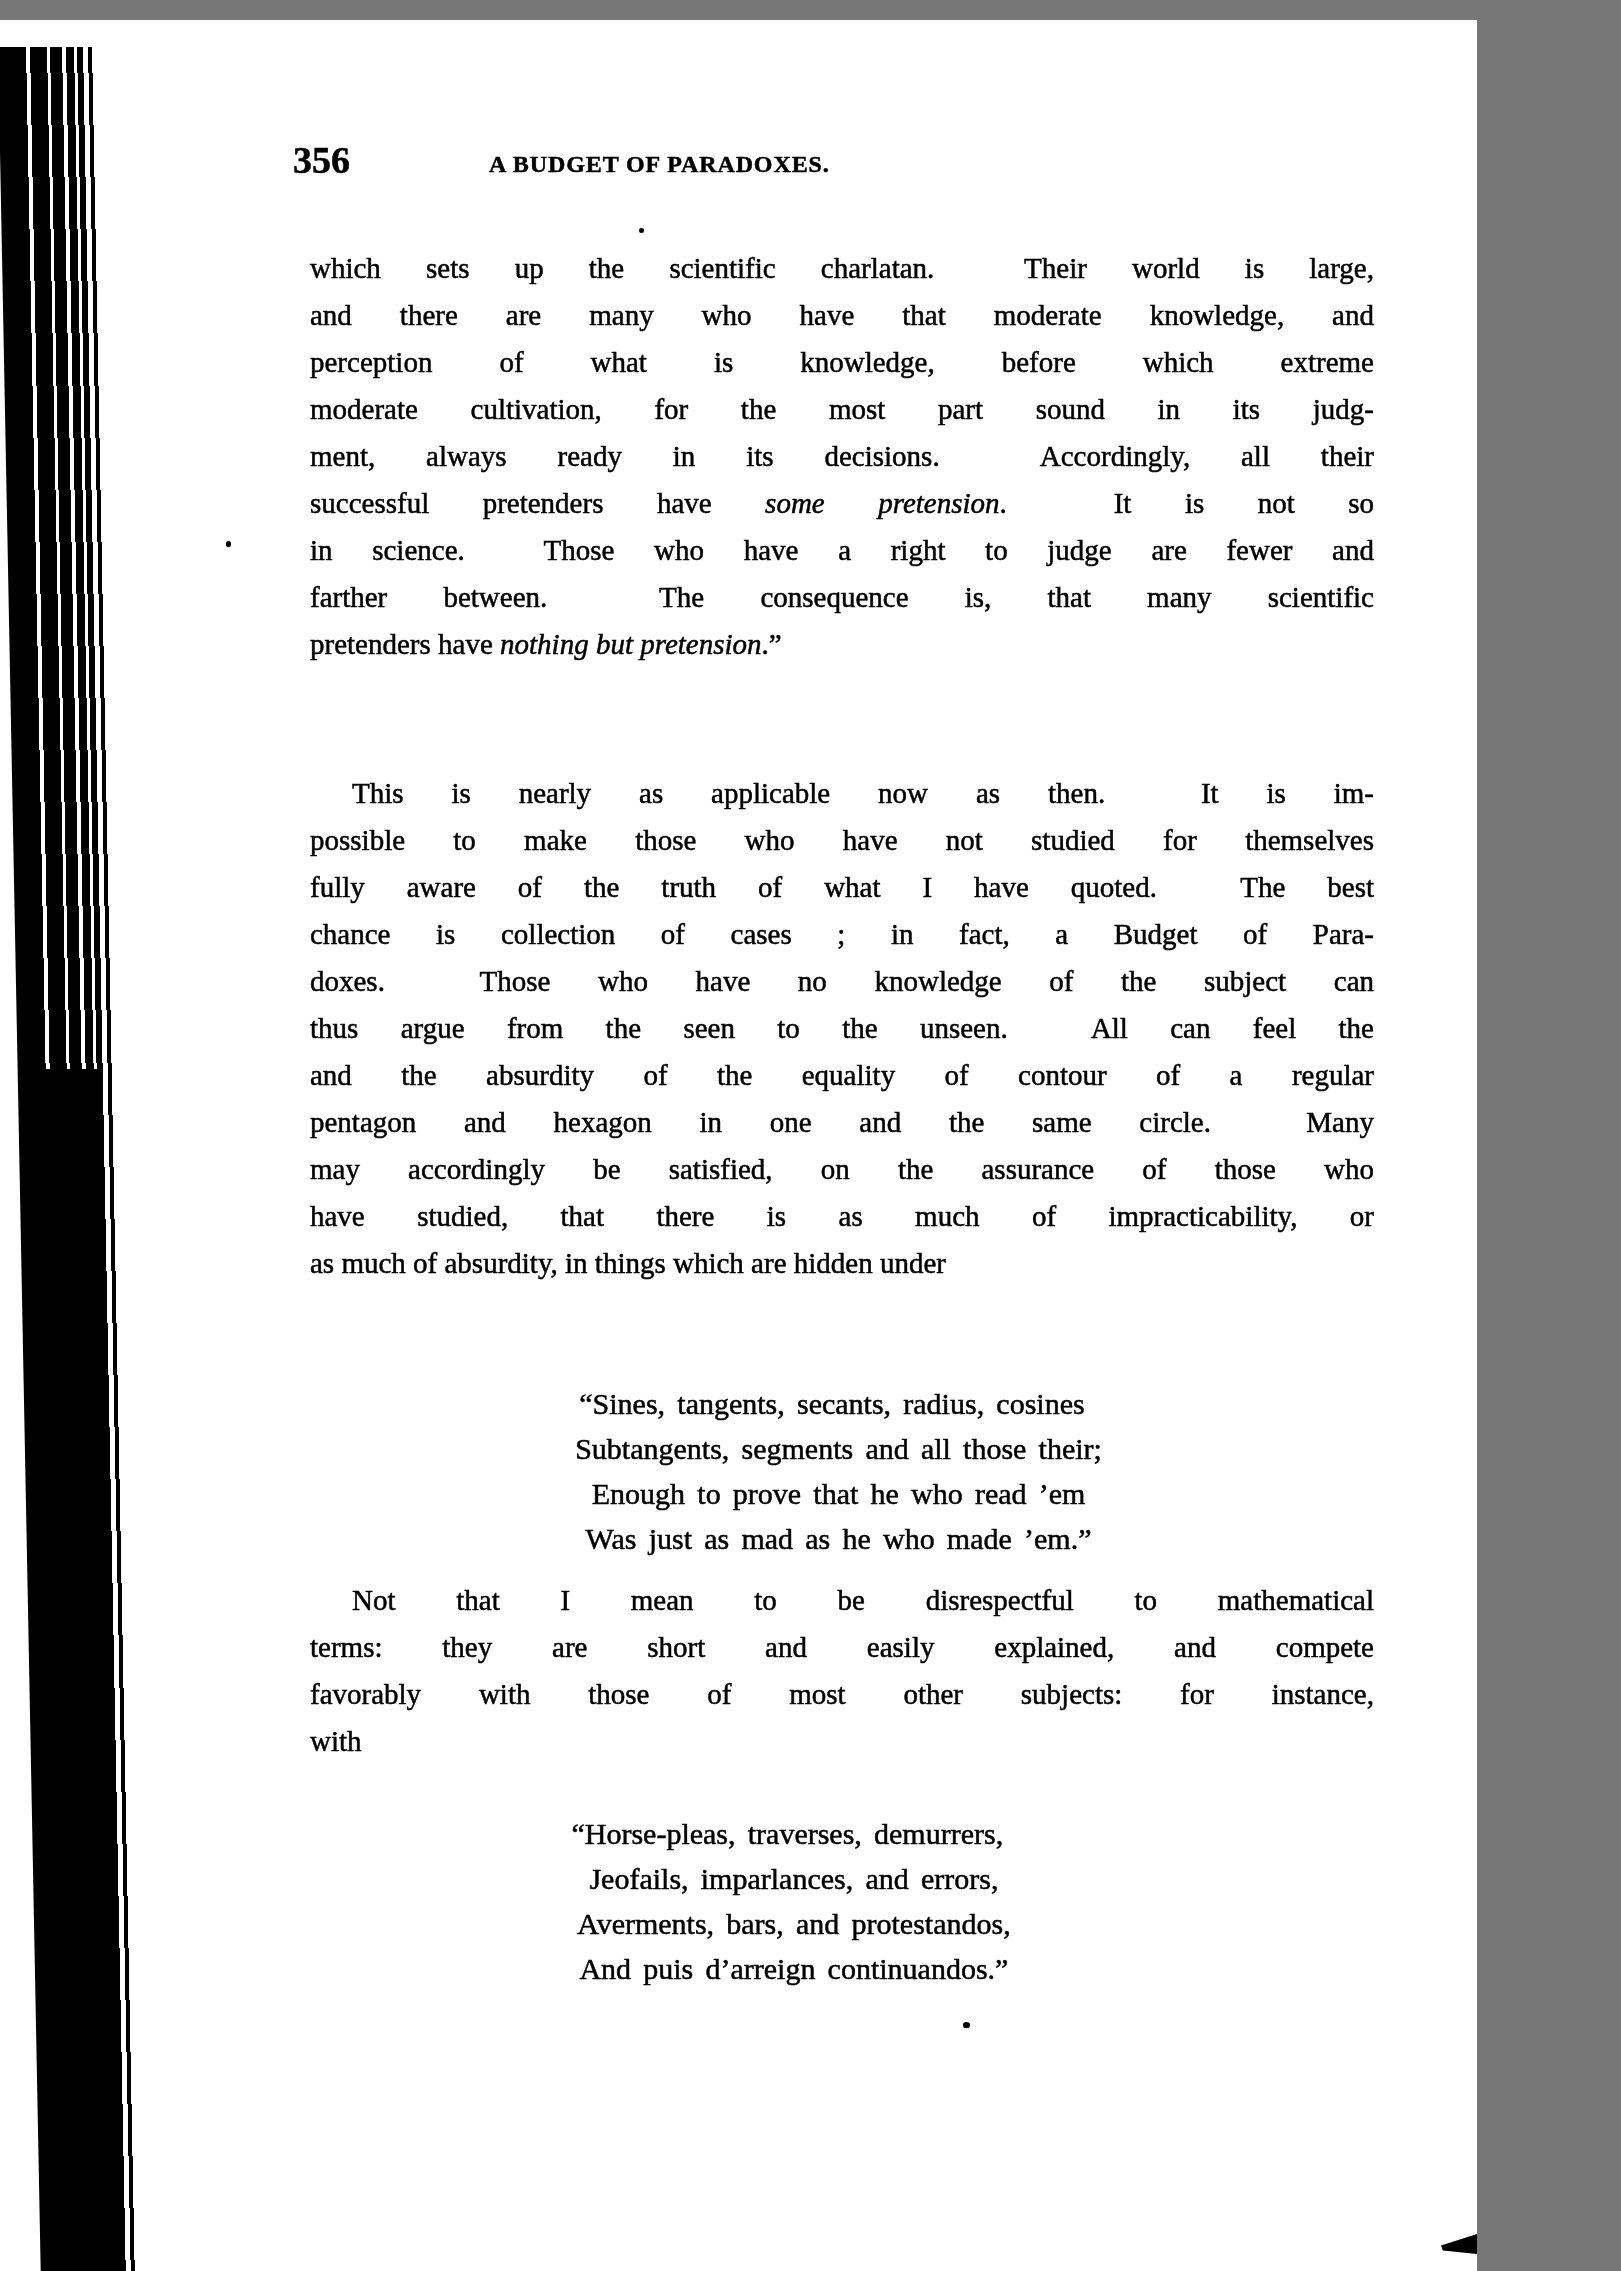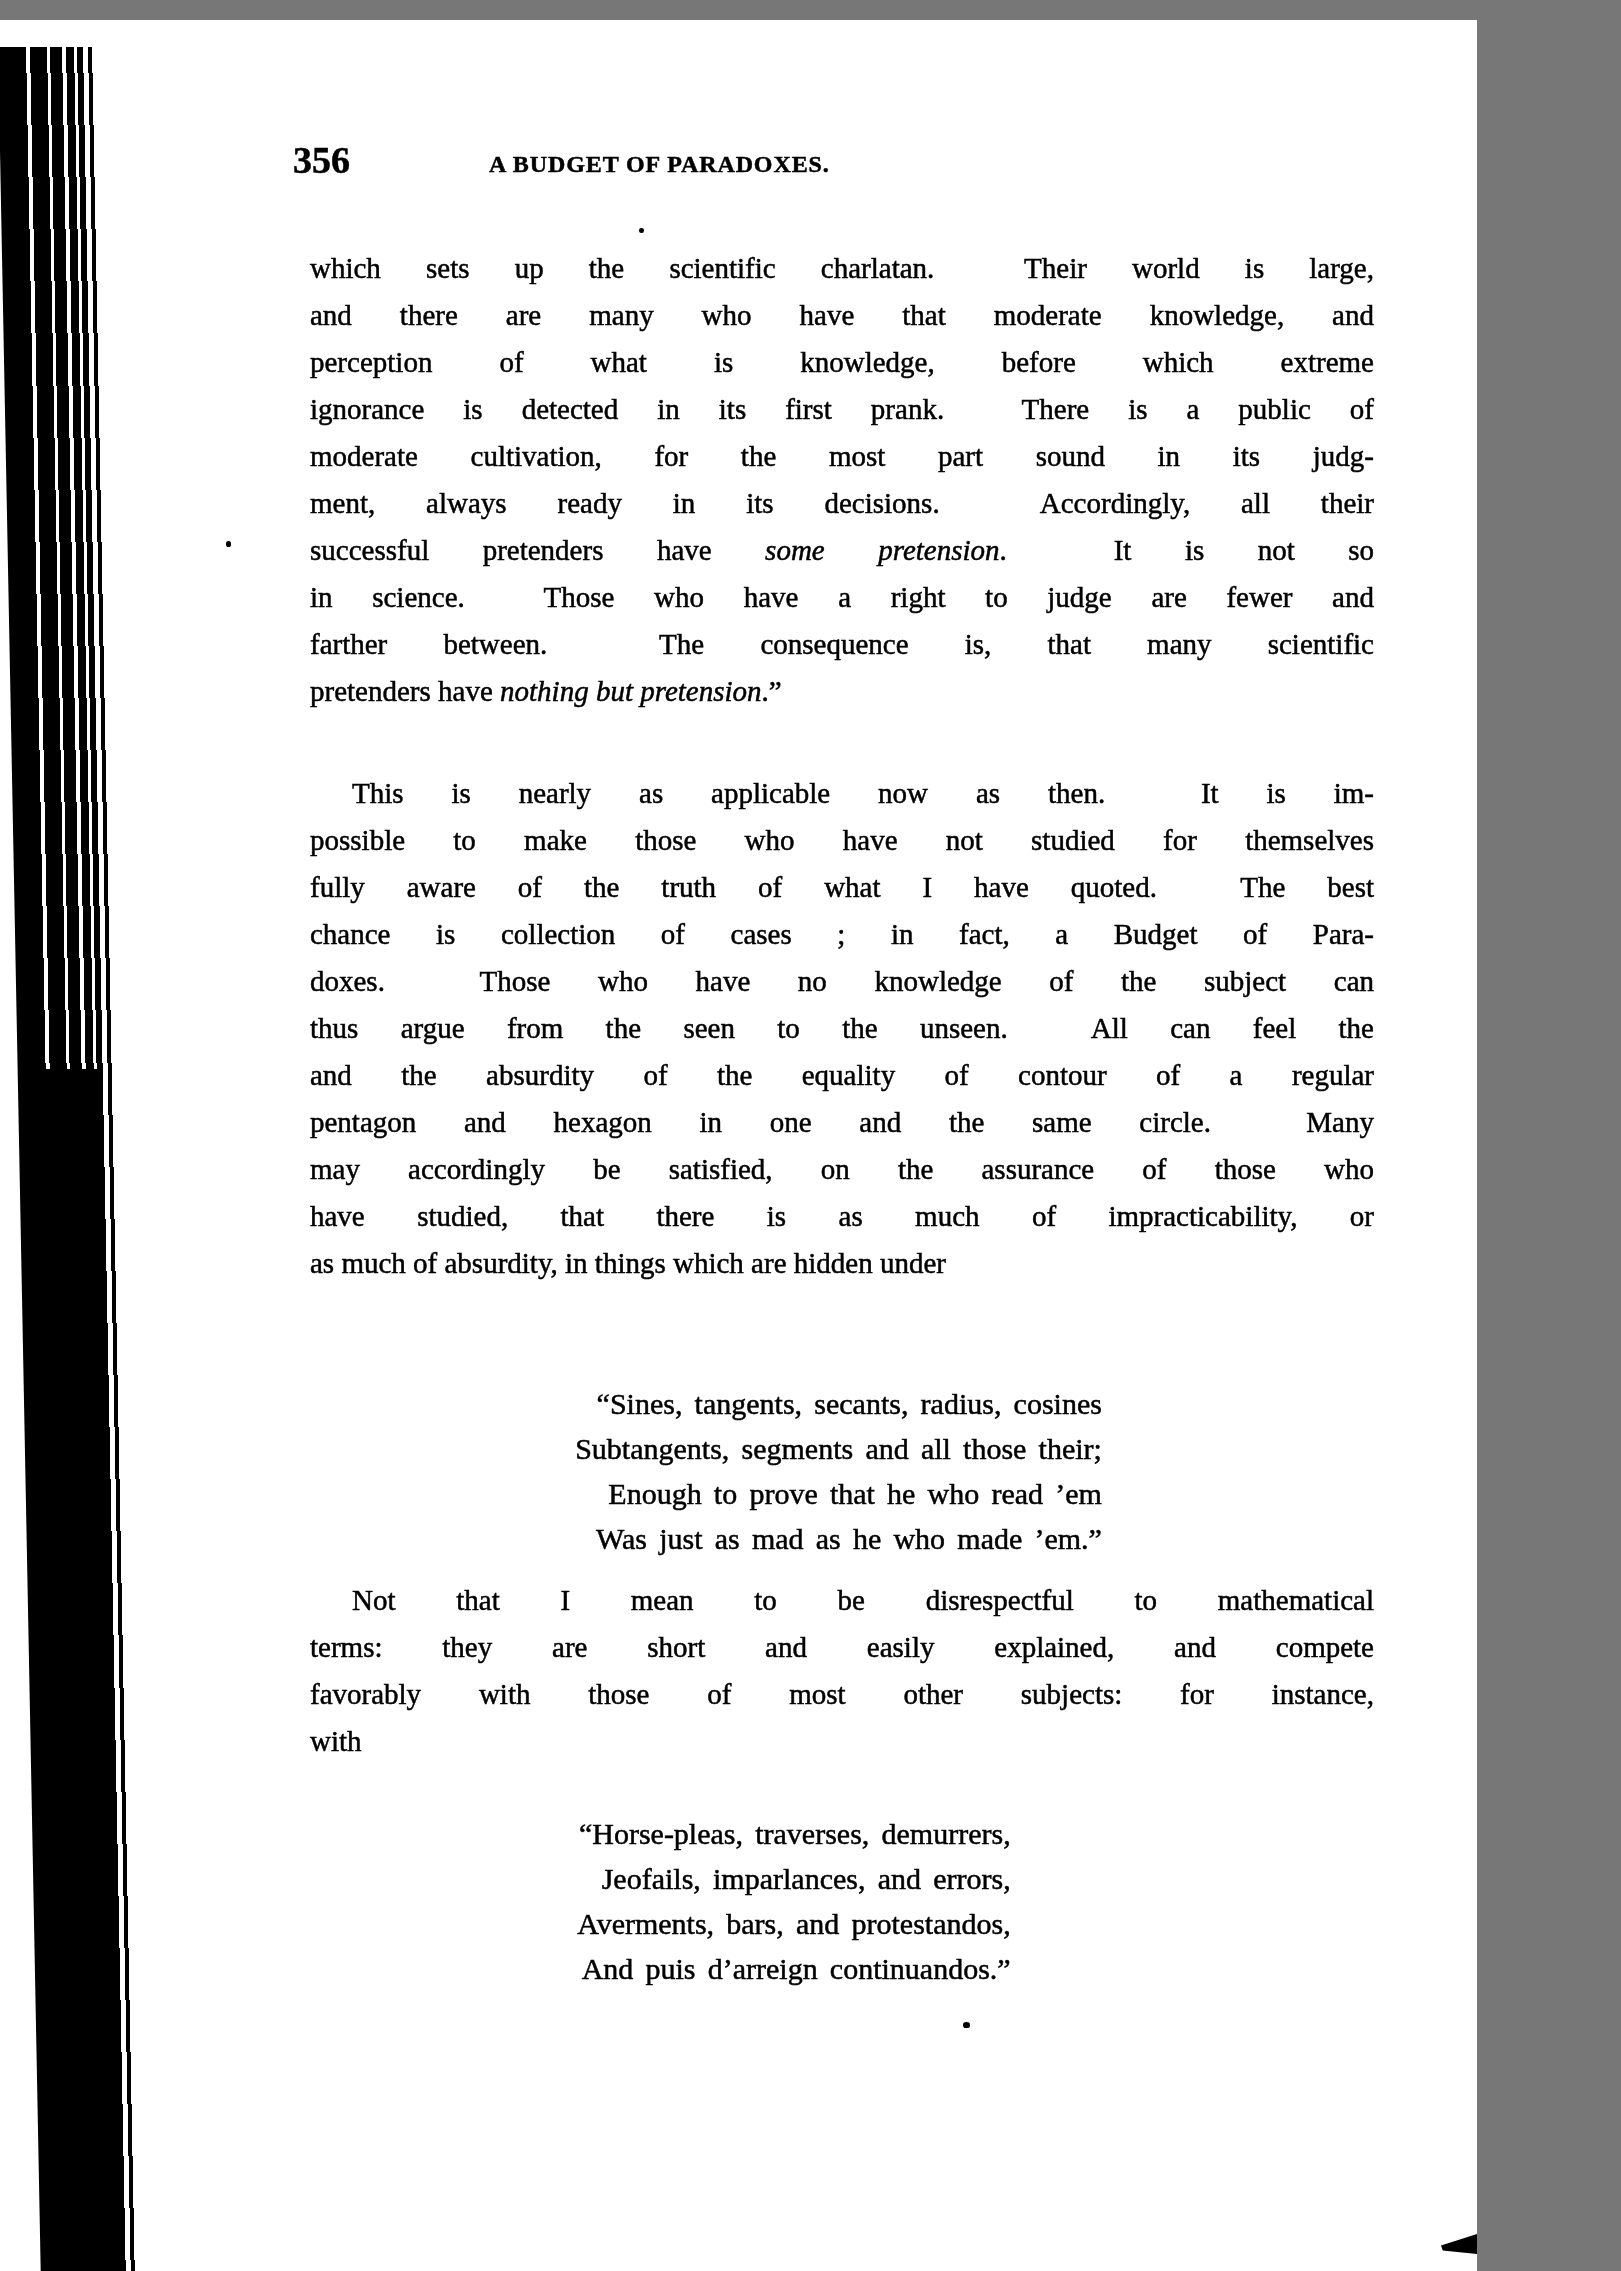--- a/index.html
+++ b/index.html
@@ -77,21 +77,21 @@
   .para.indent .tline.first{text-indent:42px;}
   #p1{top:225px;}
   #p2{top:750px;}
   #p3{top:1557px;}
   .verse{
     position:absolute;
     font-size:30px;word-spacing:4.7px;
   }
   .verse .tline{
     height:45px;line-height:45px;
-    text-align:right;text-align-last:auto;
+    text-align:center;text-align-last:auto;
     padding-left:13.2px;
   }
   .verse .tline.first{padding-left:0;}
   #v1{top:1361px;left:562px;}
   #v2{top:1791px;left:564px;}
 </style>
 </head>
 <body>
 
 <div class="page">
@@ -110,21 +110,20 @@
   <div class="speck s3"></div>
 
   <div class="textcol">
     <div class="page-number">356</div>
     <div class="running-title">A BUDGET OF PARADOXES.</div>
 
     <div id="p1" class="para">
         <div class="tline first">which sets up the scientific charlatan.&nbsp; Their world is large,</div>
         <div class="tline">and there are many who have that moderate knowledge, and</div>
         <div class="tline">perception of what is knowledge, before which extreme</div>
-        <div class="tline">ignorance is detected in its first prank.&nbsp; There is a public of</div>
         <div class="tline">moderate cultivation, for the most part sound in its judg-</div>
         <div class="tline">ment, always ready in its decisions.&nbsp; Accordingly, all their</div>
         <div class="tline">successful pretenders have <i>some pretension</i>.&nbsp; It is not so</div>
         <div class="tline">in science.&nbsp; Those who have a right to judge are fewer and</div>
         <div class="tline">farther between.&nbsp; The consequence is, that many scientific</div>
         <div class="tline last">pretenders have <i>nothing but pretension</i>.”</div>
       </div>
 
     <div id="p2" class="para indent">
         <div class="tline first">This is nearly as applicable now as then.&nbsp; It is im-</div>

